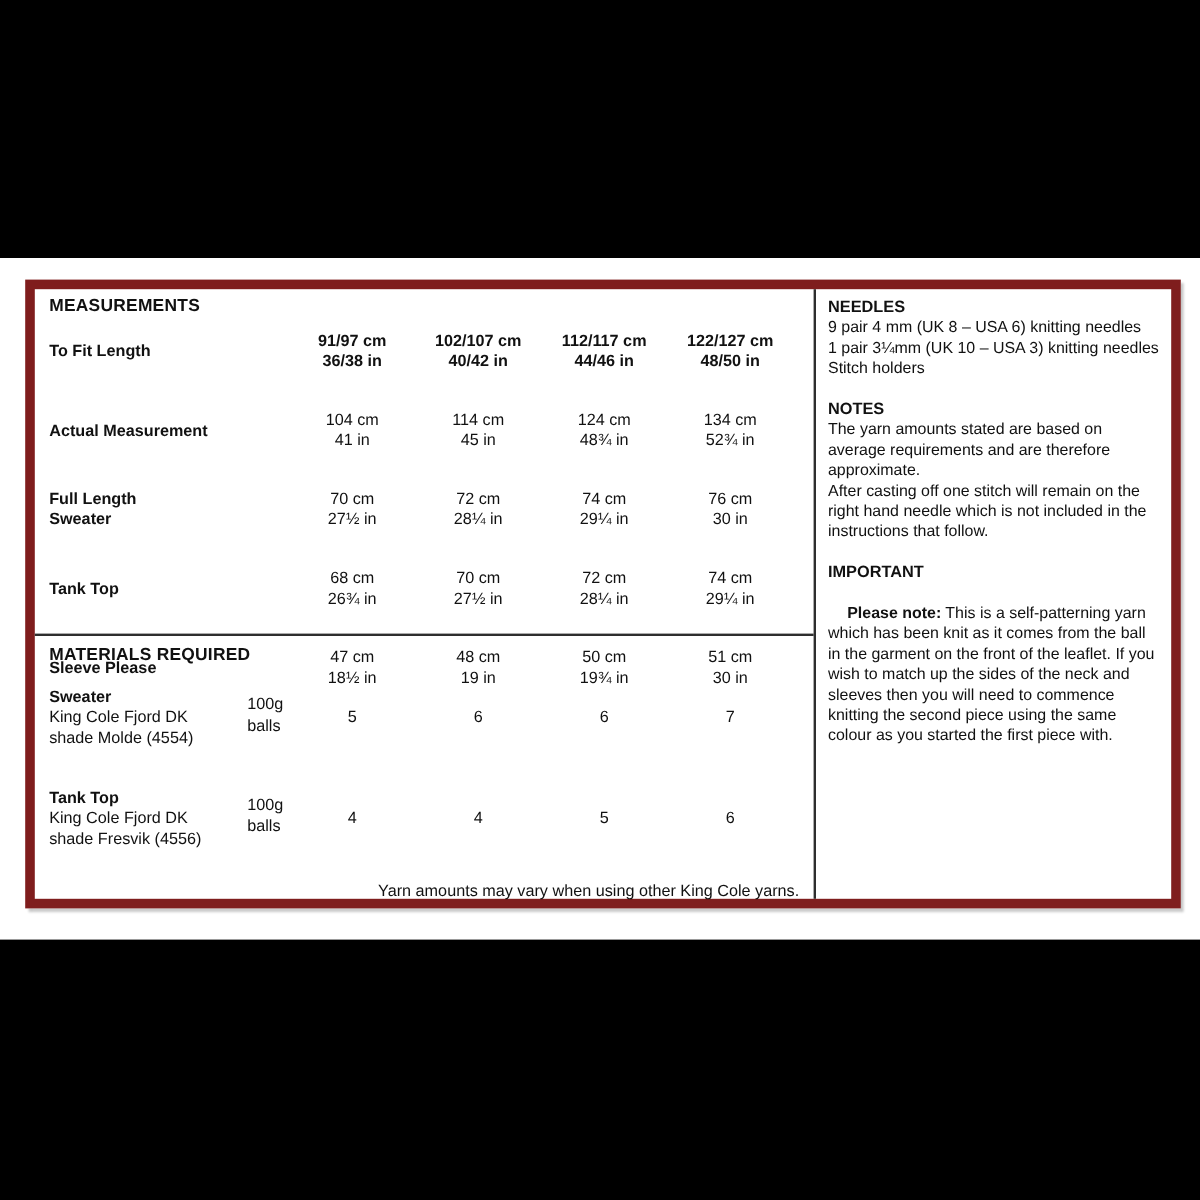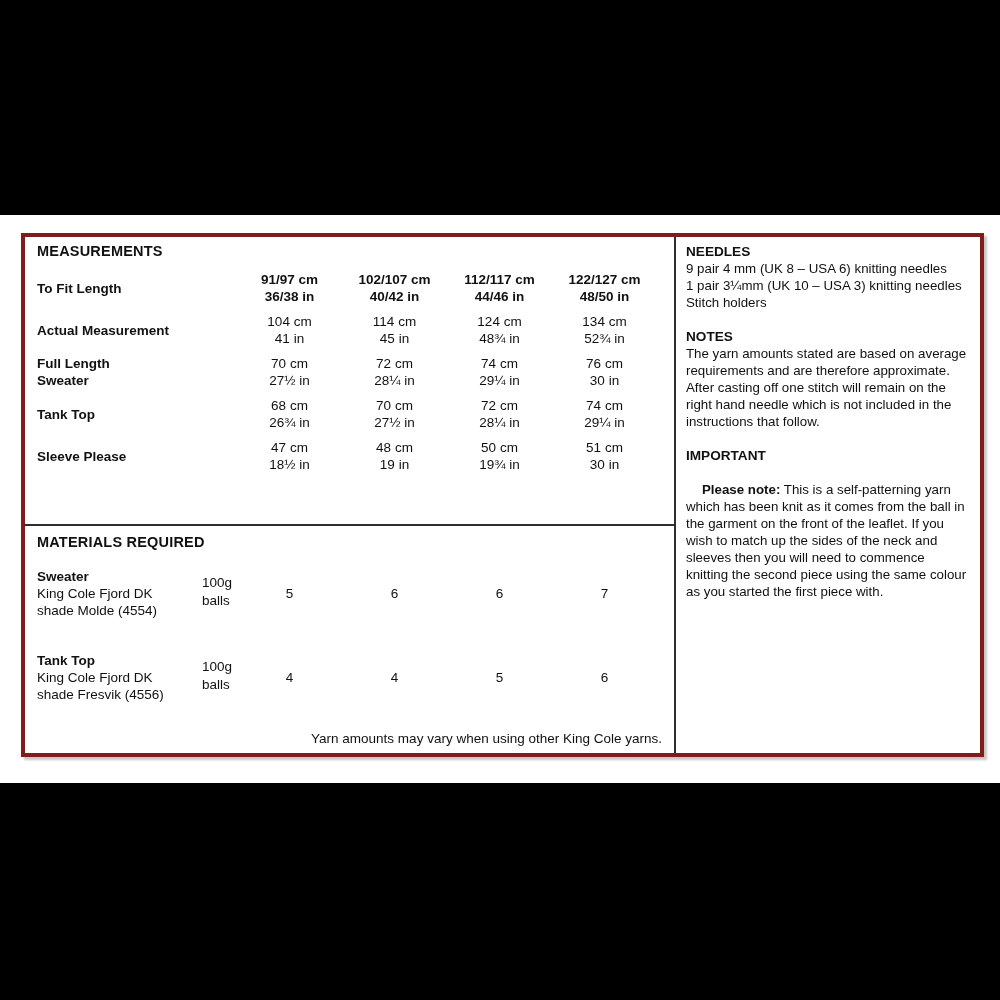--- a/index.html
+++ b/index.html
@@ -3,32 +3,32 @@
 <meta charset="utf-8">
 <style>
   * { margin:0; padding:0; box-sizing:border-box; }
   html,body { width:1000px; height:1000px; background:#ffffff; font-family:"Liberation Sans", sans-serif; color:#111; position:relative; overflow:hidden; }
   .band { position:absolute; left:0; width:1000px; background:#000; }
   .band-top { top:0; height:215px; }
   .band-bottom { top:783px; height:217px; }
 
   .sheet {
     position:absolute; left:21px; top:233px; width:963px; height:524px;
-    border:4px solid #7f1d1d; background:#fff; display:flex;
+    border:8px solid #7f1d1d; background:#fff; display:flex;
     box-shadow:3px 3px 2px rgba(0,0,0,0.22);
   }
   .left-panel { width:651px; border-right:2px solid #2e2e2e; display:flex; flex-direction:column; }
   .right-panel { flex:1; padding:6px 10px 0 10px; font-size:13.3px; line-height:17px; }
 
   .measure-sect { height:289px; border-bottom:2px solid #2e2e2e; padding:6px 0 0 12px; }
   .materials-sect { flex:1; padding:8px 0 0 12px; position:relative; }
 
   .sect-title { font-size:14.5px; font-weight:bold; letter-spacing:0.2px; }
 
-  .m-grid { display:grid; grid-template-columns:200px 105px 105px 105px 105px; align-items:center; height:34px; margin-top:8px; }
+  .m-grid { display:grid; grid-template-columns:200px 105px 105px 105px 105px; align-items:center; height:34px; margin-top:32px; }
   .m-grid.first { margin-top:12px; }
   .m-label { font-weight:bold; font-size:13.5px; line-height:17px; }
   .m-cell { text-align:center; font-size:13.5px; line-height:17px; }
   .m-cell.hdr { font-weight:bold; }
 
   .mat-row { display:grid; grid-template-columns:200px 105px 105px 105px 105px; align-items:center; height:51px; }
   .mat-row.row1 { margin-top:18px; }
   .mat-row.row2 { margin-top:33px; }
   .mat-desc { font-size:13.5px; line-height:17px; position:relative; white-space:nowrap; }
   .mat-name { font-weight:bold; }

